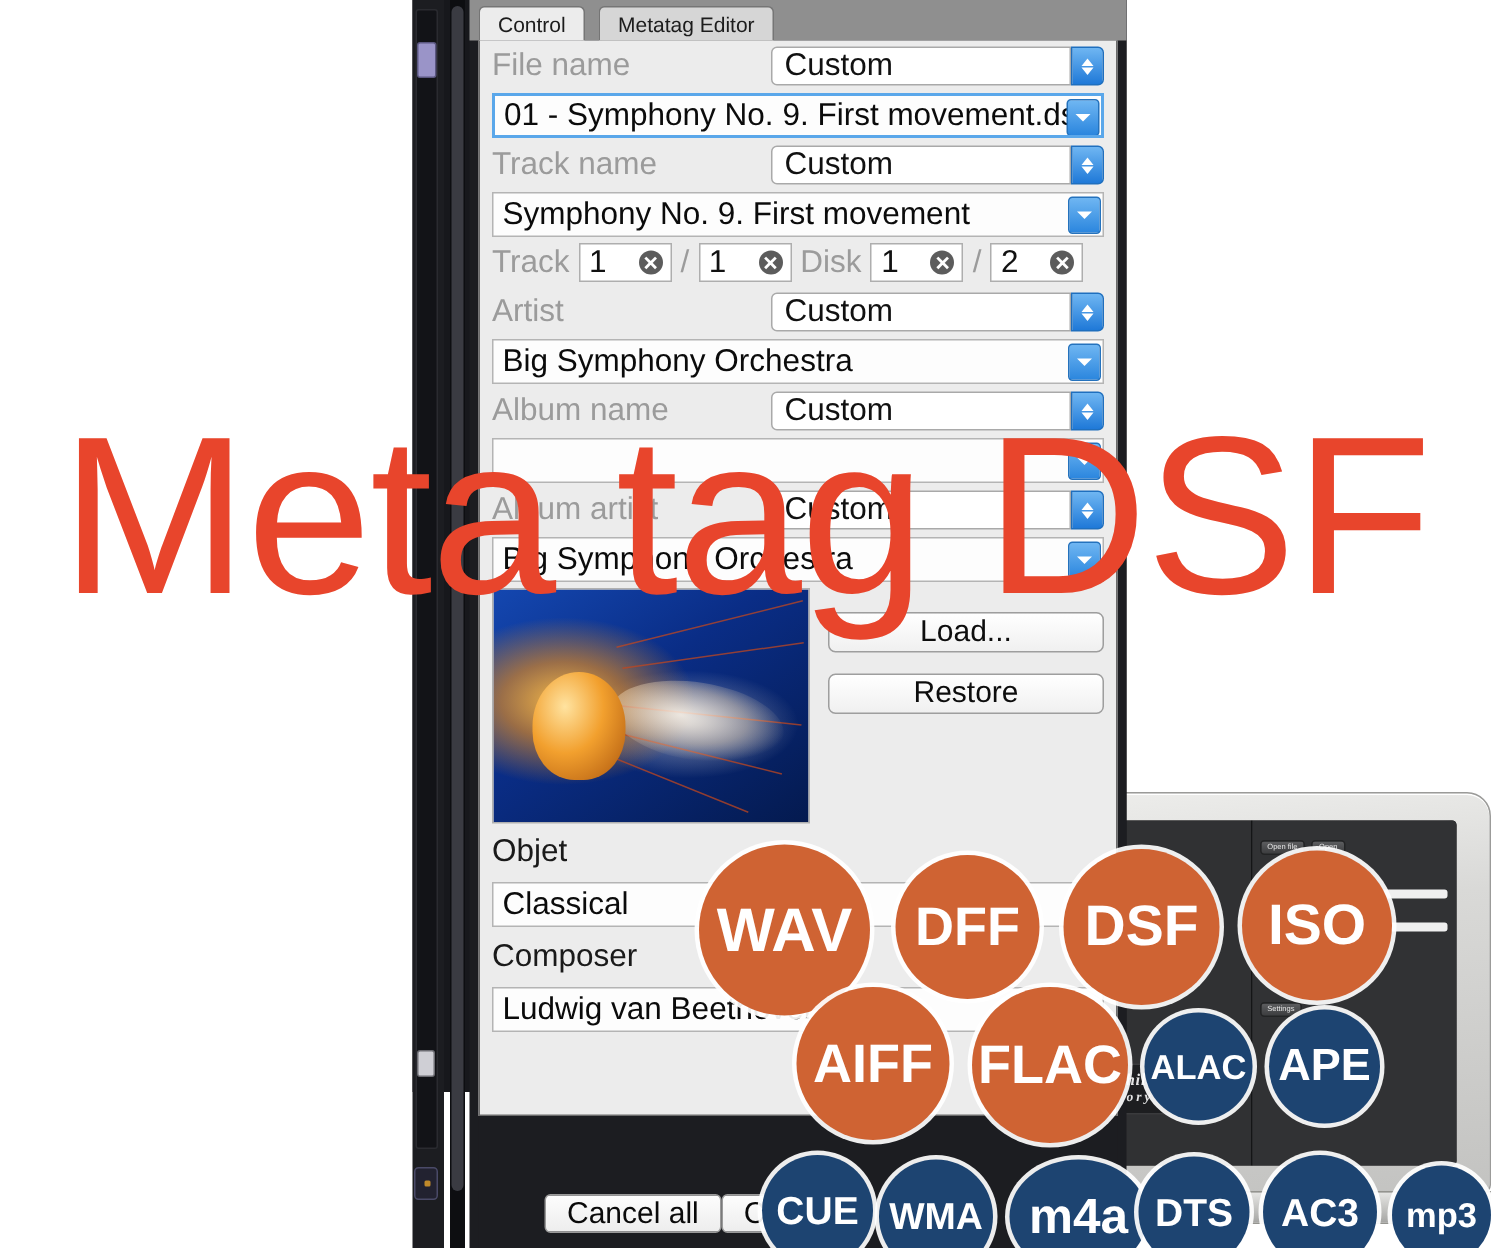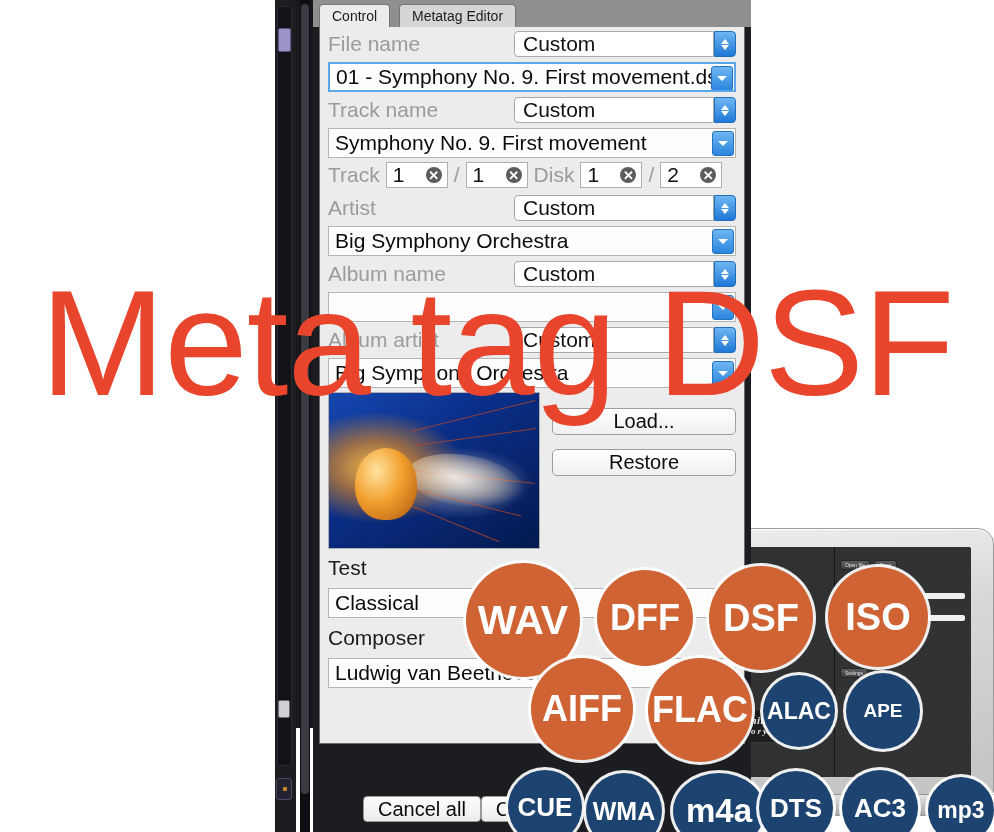--- a/index.html
+++ b/index.html
@@ -412,21 +412,21 @@
             <div class="trail"></div>
             <div class="bell"></div>
           </div>
           <div class="btncol">
             <div class="btn">Load...</div>
             <div class="btn">Restore</div>
           </div>
         </div>
 
         <div class="row" style="height:38px">
-          <span class="lab dark">Test</span>
+          <span class="lab dark">Objet</span>
         </div>
         <div class="wide">
           <span>Classical</span>
         </div>
 
         <div class="row" style="height:38px">
           <span class="lab dark">Composer</span>
         </div>
         <div class="wide">
           <span>Ludwig van Beethoven</span>
@@ -445,21 +445,21 @@
   </div>
 
   <div class="badges" id="badges">
       <div class="badge o" style="left: 466px; top: 534px; width: 114px; height: 114px; font-size: 41px;">WAV</div>
       <div class="badge o" style="left: 709px; top: 537px; width: 104px; height: 104px; font-size: 38px;">DSF</div>
       <div class="badge o" style="left: 597px; top: 541px; width: 96px; height: 96px; font-size: 36px;">DFF</div>
       <div class="badge o" style="left: 828px; top: 538px; width: 100px; height: 100px; font-size: 38px;">ISO</div>
       <div class="badge o" style="left: 531px; top: 629px; width: 102px; height: 102px; font-size: 36px;">AIFF</div>
       <div class="badge b" style="left: 763px; top: 646px; width: 72px; height: 72px; font-size: 23px;">ALAC</div>
       <div class="badge o" style="left: 648px; top: 629px; width: 104px; height: 104px; font-size: 36px;">FLAC</div>
-      <div class="badge b" style="left: 846px; top: 644px; width: 74px; height: 76px; font-size: 19px;">APE</div>
+      <div class="badge b" style="left: 846px; top: 644px; width: 74px; height: 76px; font-size: 30px;">APE</div>
       <div class="badge b" style="left: 508px; top: 741px; width: 74px; height: 74px; font-size: 26px;">CUE</div>
       <div class="badge b" style="left: 586px; top: 744px; width: 76px; height: 76px; font-size: 25px;">WMA</div>
       <div class="badge b" style="left: 673px; top: 744px; width: 92px; height: 76px; font-size: 33px;">m4a</div>
       <div class="badge b" style="left: 759px; top: 742px; width: 74px; height: 74px; font-size: 26px;">DTS</div>
       <div class="badge b" style="left: 842px; top: 741px; width: 76px; height: 76px; font-size: 26px;">AC3</div>
       <div class="badge b" style="left: 928px; top: 748px; width: 66px; height: 66px; font-size: 23px;">mp3</div>
     </div>
 
   <div class="overlay-title">Meta tag DSF</div>
 

